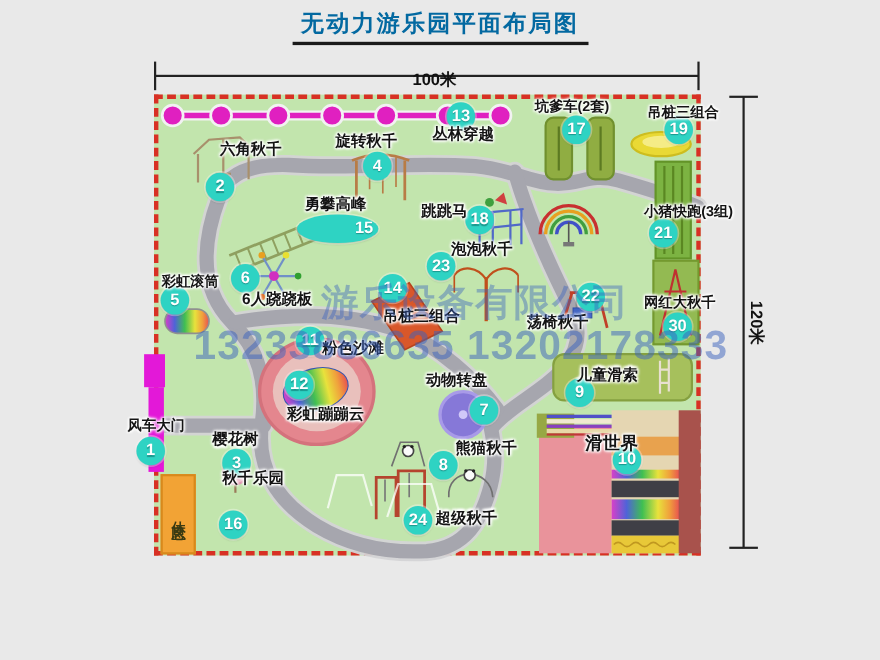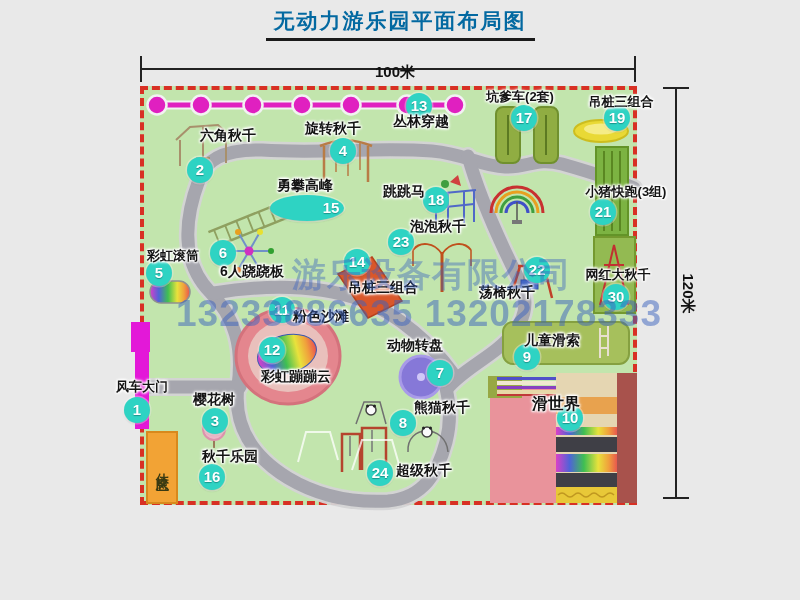--- a/index.html
+++ b/index.html
@@ -300,21 +300,21 @@
       <div class="attraction">
         <span class="badge" style="left: 357px; top: 262px;">14</span>
         <span class="a-label" style="left: 383px; top: 288px;">吊桩三组合</span>
       </div>
       <div class="attraction">
         <span class="badge" style="left: 307px; top: 208px; padding-left: 48px;">15</span>
         <span class="a-label" style="left: 305px; top: 186px;">勇攀高峰</span>
       </div>
       <div class="attraction">
         <span class="badge" style="left: 212px; top: 477px;">16</span>
-        <span class="a-label" style="left: 230px; top: 457px; font-family: Liberation Serif, serif;">秋千乐园</span>
+        <span class="a-label" style="left: 230px; top: 435px; font-family: Liberation Serif, serif;">秋千乐园</span>
       </div>
       <div class="attraction">
         <span class="badge" style="left: 524px; top: 118px;">17</span>
         <span class="a-label" style="left: 520px; top: 97px; font-size: 13px;">坑爹车(2套)</span>
       </div>
       <div class="attraction">
         <span class="badge" style="left: 436px; top: 200px;">18</span>
         <span class="a-label" style="left: 404px; top: 192px;">跳跳马</span>
       </div>
       <div class="attraction">

